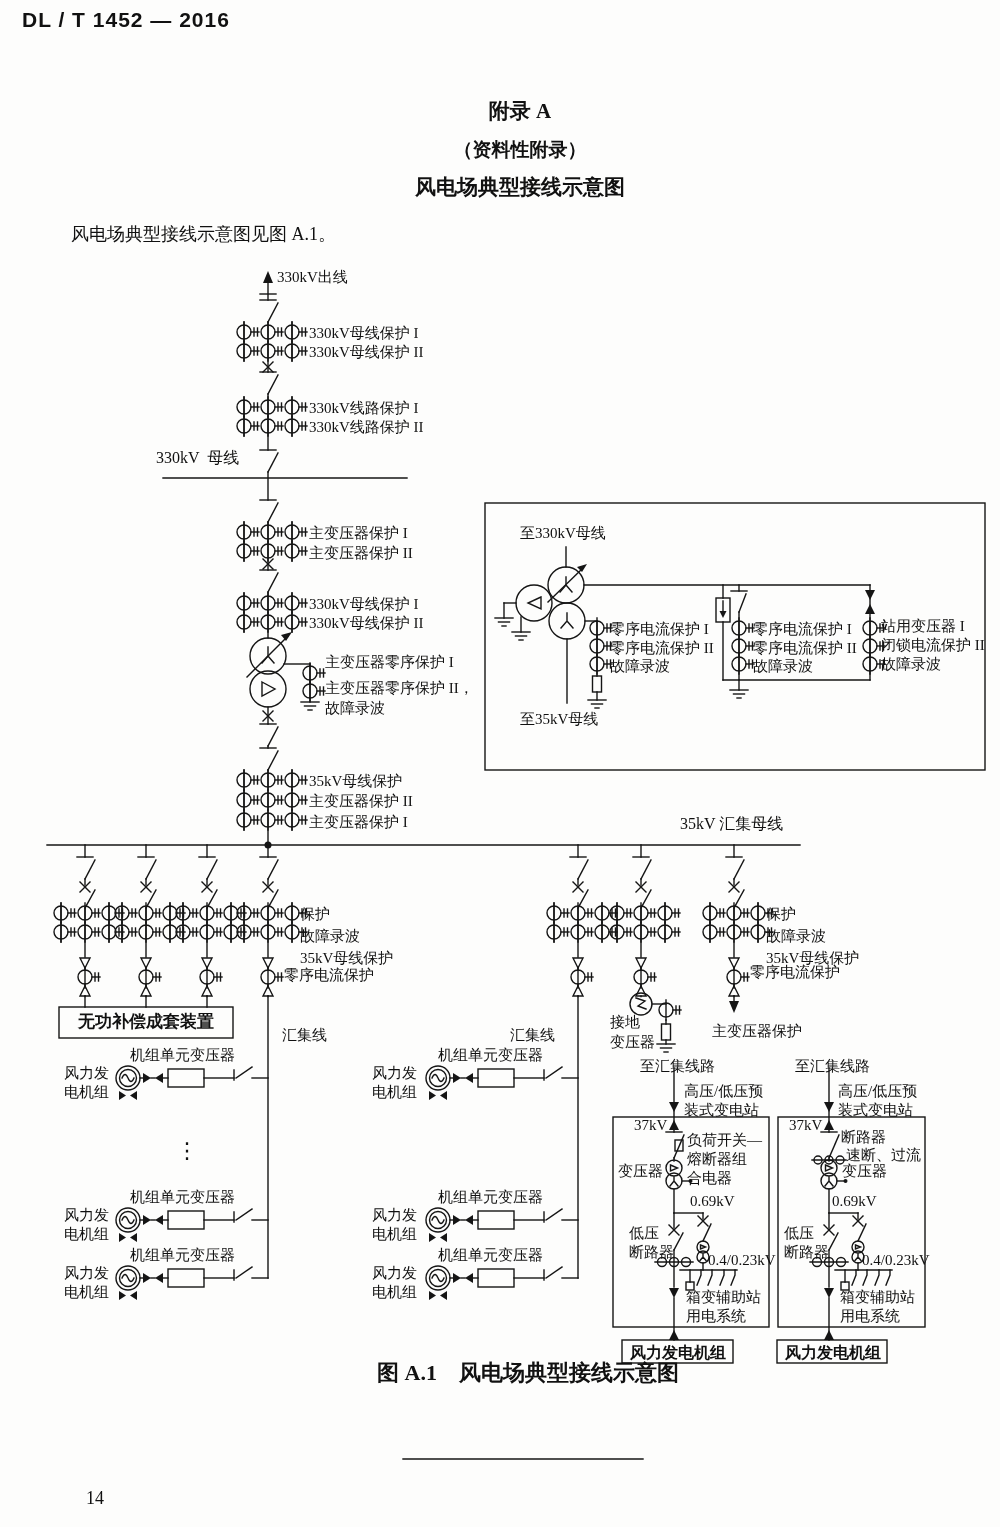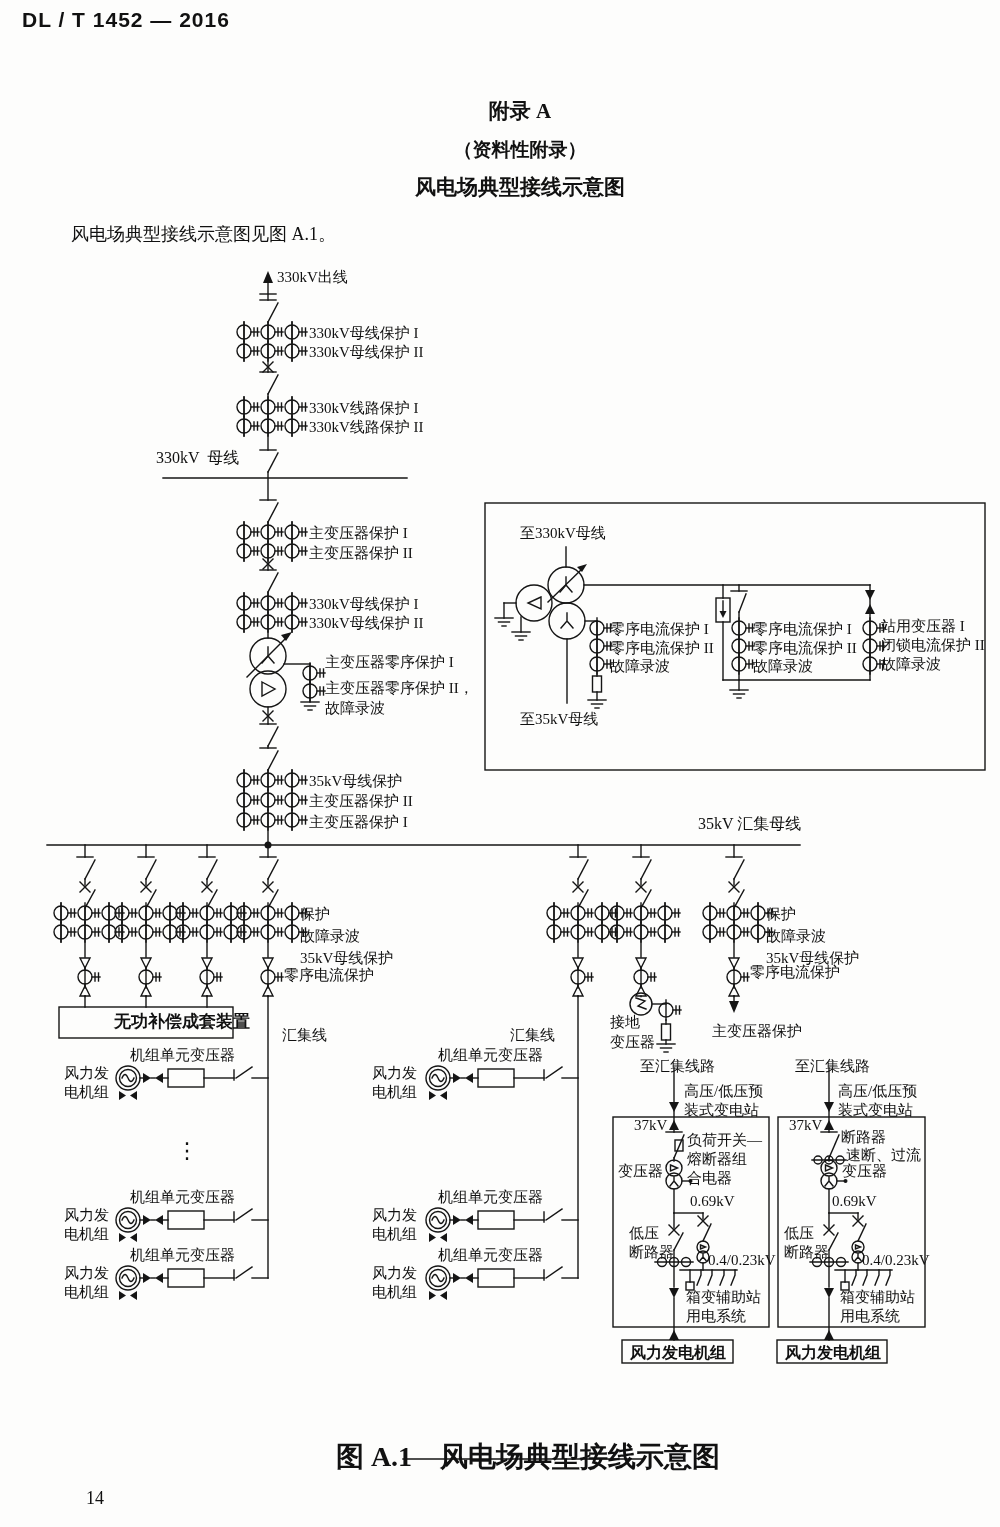--- a/index.html
+++ b/index.html
@@ -7,22 +7,22 @@
        font-family:"Liberation Serif","DejaVu Serif",serif;color:#111;}
   #page{position:absolute;inset:0;overflow:hidden;}
   svg{position:absolute;left:0;top:0;}
   .hdr{position:absolute;left:22px;top:8px;font-size:21px;font-weight:bold;
        font-family:"Liberation Sans","DejaVu Sans",sans-serif;letter-spacing:1px;}
   .titleblock{position:absolute;left:40px;right:0;top:98px;text-align:center;}
   .t1{font-size:21px;font-weight:bold;line-height:26px;}
   .t2{font-size:19px;font-weight:bold;margin-top:14px;line-height:24px;}
   .t3{font-size:21px;font-weight:bold;margin-top:12px;line-height:26px;text-align:center;}
   .intro{position:absolute;left:64px;top:222px;font-size:18px;margin-left:7px;}
-  .caption{position:absolute;left:56px;right:0;top:1438px;text-align:center;
-           font-size:28px;font-weight:bold;}
+  .caption{position:absolute;left:56px;right:0;top:1358px;text-align:center;
+           font-size:22px;font-weight:bold;}
   .pagenum{position:absolute;left:42px;top:1488px;font-size:18px;margin-left:44px;}
   .lb{position:absolute;font-size:15px;line-height:18px;white-space:pre;color:#111;}
   .lb.bold{font-weight:bold;}
   .s  {stroke:#151515;stroke-width:1.4;fill:none;stroke-linecap:square;}
   .f  {fill:#151515;stroke:none;}
 </style>
 </head>
 <body>
 
 <div id="page">
@@ -331,26 +331,26 @@
       <div class="lb" style="left: 309px; top: 524px;">主变压器保护 I</div>
       <div class="lb" style="left: 309px; top: 544px;">主变压器保护 II</div>
       <div class="lb" style="left: 309px; top: 595px;">330kV母线保护 I</div>
       <div class="lb" style="left: 309px; top: 614px;">330kV母线保护 II</div>
       <div class="lb" style="left: 325px; top: 653px;">主变压器零序保护 I</div>
       <div class="lb" style="left: 325px; top: 678px; line-height: 20px;">主变压器零序保护 II，
 故障录波</div>
       <div class="lb" style="left: 309px; top: 772px;">35kV母线保护</div>
       <div class="lb" style="left: 309px; top: 792px;">主变压器保护 II</div>
       <div class="lb" style="left: 309px; top: 813px;">主变压器保护 I</div>
-      <div class="lb" style="left: 698px; top: 814px; font-size: 16px; line-height: 19px; font-family: Liberation Serif, serif;">35kV 汇集母线</div>
+      <div class="lb" style="left: 680px; top: 814px; font-size: 16px; line-height: 19px; font-family: Liberation Serif, serif;">35kV 汇集母线</div>
       <div class="lb" style="left: 300px; top: 903px; line-height: 22px;">保护
 故障录波
 35kV母线保护</div>
       <div class="lb" style="left: 284px; top: 966px;">零序电流保护</div>
-      <div class="lb bold" style="left: 78px; top: 1012px; font-size: 17px; line-height: 20px; margin-left: 36px;">无功补偿成套装置</div>
+      <div class="lb bold" style="left: 78px; top: 1012px; font-size: 17px; line-height: 20px;">无功补偿成套装置</div>
       <div class="lb" style="left: 282px; top: 1026px;">汇集线</div>
       <div class="lb" style="left: 130px; top: 1046px;">机组单元变压器</div>
       <div class="lb" style="left: 64px; top: 1064px; line-height: 19px;">风力发
 电机组</div>
       <div class="lb" style="left: 176px; top: 1138px; font-size: 22px; line-height: 25px;">⋮</div>
       <div class="lb" style="left: 130px; top: 1188px;">机组单元变压器</div>
       <div class="lb" style="left: 64px; top: 1206px; line-height: 19px;">风力发
 电机组</div>
       <div class="lb" style="left: 130px; top: 1246px;">机组单元变压器</div>
       <div class="lb" style="left: 64px; top: 1264px; line-height: 19px;">风力发

